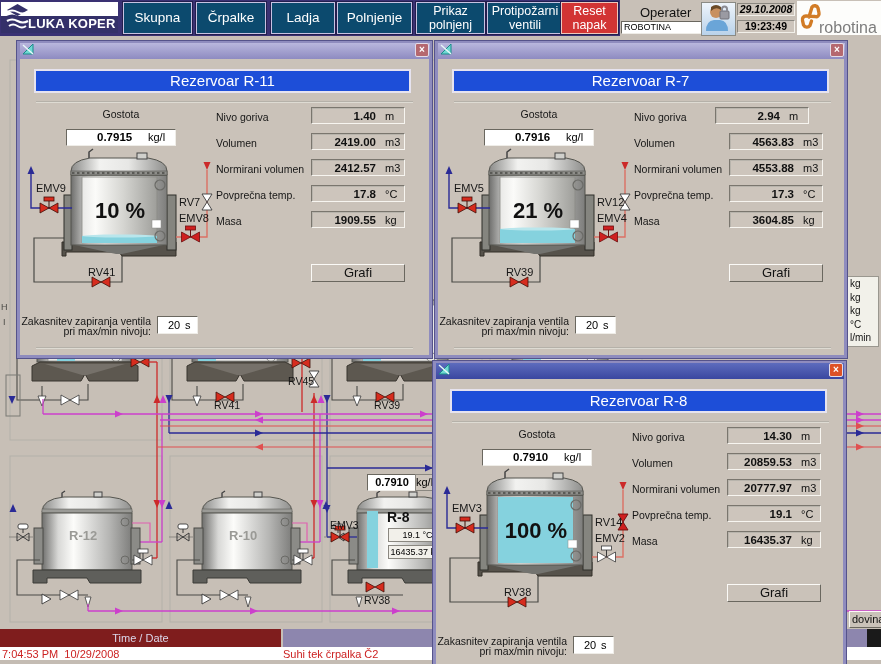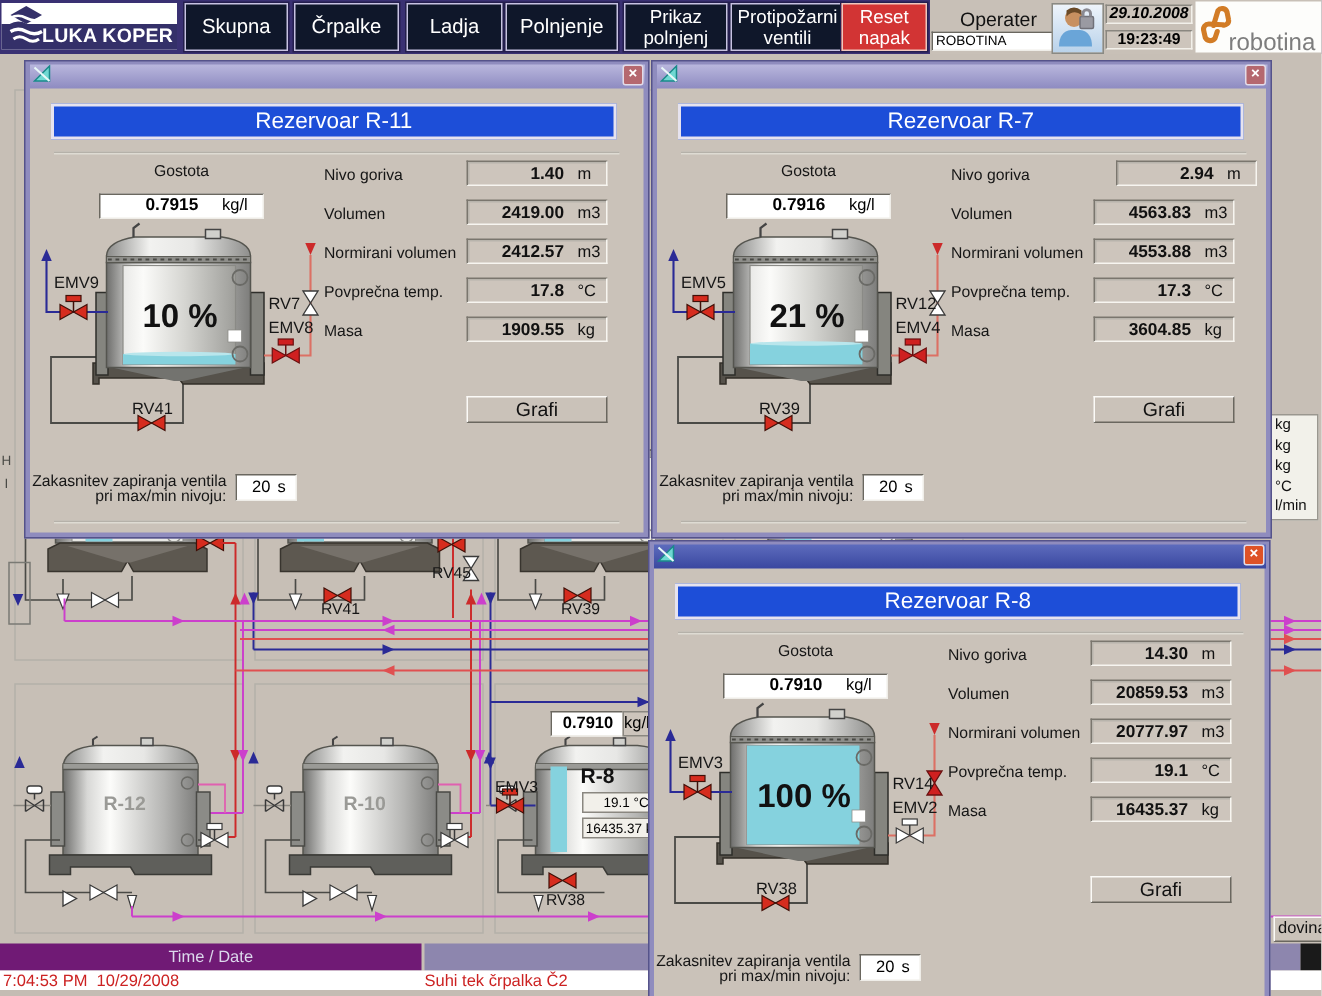--- a/index.html
+++ b/index.html
@@ -1,20 +1,20 @@
 <!DOCTYPE html>
 <html><head><meta charset="utf-8"><style>
 
 html,body{margin:0;padding:0;}
 #page{position:relative;width:881px;height:664px;overflow:hidden;
  font-family:"Liberation Sans",sans-serif;background:#c7bfb6;}
 .abs{position:absolute;}
 
 #topbar{left:0;top:0;width:881px;height:36px;background:#3a3173;}
-.tbtn{position:absolute;top:2px;height:30px;background:#0f172a;border:1px solid #c7c2e2;
+.tbtn{position:absolute;top:2px;height:30px;background:#0c4a6e;border:1px solid #c7c2e2;
  color:#fff;font-size:13.5px;display:flex;align-items:center;justify-content:center;
  text-align:center;line-height:14px;box-shadow:0 0 0 1px #241e4e;}
 .tbtn2{font-size:12.5px;}
 
 .win{position:absolute;background:#cac2b9;box-shadow:inset 0 0 0 1px #55538a, inset 0 0 0 4px #8f8cbe;}
 .tbar{position:absolute;left:4px;right:3px;top:3px;height:16px;
  background:linear-gradient(#b9b7dd,#8e8bc1);}
 .tbar.act{background:linear-gradient(#5d6cbd,#3a47a0);}
 .wicon{position:absolute;left:2px;top:0px;width:13px;height:13px;}
 .wclose{position:absolute;right:1px;top:0px;width:12px;height:12px;background:#b5686f;
@@ -240,21 +240,21 @@
     </svg>
 <div class="abs lbl" style="left:330px;top:519px;font-size:10.5px;">EMV3</div>
 <div class="abs lbl" style="left:364px;top:594px;font-size:10.5px;">RV38</div>
 <div class="abs wfld" style="left:367px;top:474px;width:48px;height:15px;font-size:11px;font-weight:bold;text-align:center;line-height:15px;">0.7910</div>
 <div class="abs" style="left:415px;top:474px;width:22px;height:15px;background:#cdc5bc;border:1px solid #8a8780;font-size:11px;line-height:15px;">kg/l</div>
 <div class="abs" style="left:387px;top:509px;font-size:14px;font-weight:bold;color:#111;">R-8</div>
 <div class="abs" style="left:388px;top:528px;width:46px;height:12px;background:#f2f0ea;border:1px solid #8a8780;font-size:9px;text-align:right;line-height:12px;">19.1 °C&nbsp;</div>
 <div class="abs" style="left:388px;top:545px;width:46px;height:12px;background:#f2f0ea;border:1px solid #8a8780;font-size:9px;text-align:right;line-height:12px;">16435.37 k</div>
 <div class="abs" style="left:846px;top:276px;width:28px;height:69px;background:#f2f1ea;border:1px solid #9a978f;font-size:10px;color:#111;line-height:13.5px;padding-left:3px;">kg<br>kg<br>kg<br>°C<br>l/min</div>
 <div class="abs btn3d" style="left:849px;top:611px;width:32px;height:15px;font-size:11px;line-height:15px;text-align:left;padding-left:2px;">dovina</div>
-<div class="abs" style="left:0;top:629px;width:281px;height:18px;background:#701a75;color:#dcd9ec;font-size:11px;text-align:center;line-height:18px;">Time / Date</div>
+<div class="abs" style="left:0;top:629px;width:281px;height:18px;background:#7f1d1d;color:#dcd9ec;font-size:11px;text-align:center;line-height:18px;">Time / Date</div>
 <div class="abs" style="left:283px;top:629px;width:584px;height:18px;background:#8d86ae;"></div>
 <div class="abs" style="left:867px;top:629px;width:14px;height:18px;background:#1a1a1a;"></div>
 <div class="abs" style="left:0;top:647px;width:881px;height:13px;background:#fff;"></div>
 <div class="abs" style="left:2px;top:648px;font-size:11px;color:#cc2222;">7:04:53 PM&nbsp;&nbsp;10/29/2008</div>
 <div class="abs" style="left:283px;top:648px;font-size:11px;color:#cc2222;">Suhi tek črpalka Č2</div>
 <div class="abs" style="left:0;top:660px;width:881px;height:4px;background:#c4bcb3;"></div>
 <div class="abs" id="topbar"></div>
 <div class="abs" style="left:1px;top:2px;width:117px;height:31px;background:#fff;"></div>
 <div class="abs" style="left:1px;top:16px;width:117px;height:17px;background:#343069;"></div>
 <div class="abs" style="left:28px;top:15px;width:90px;height:17px;color:#fff;font-size:13px;font-weight:bold;letter-spacing:0.2px;line-height:17px;">LUKA KOPER</div>
@@ -407,21 +407,21 @@
 </div>
 <div class="banner" style="left:18px;top:29px;width:373px;height:20px;line-height:20px;">Rezervoar R-7</div>
 <div class="sep" style="left:20px;top:61px;width:377px;"></div>
 <div class="sep" style="left:20px;top:307px;width:377px;"></div>
 <div class="lbl" style="left:50px;top:68px;width:110px;text-align:center;">Gostota</div>
 <div class="wfld" style="left:50px;top:89px;width:108px;height:15px;font-size:11.5px;font-weight:bold;">
         <span style="position:absolute;left:30px;top:1px;">0.7916</span>
         <span style="position:absolute;left:81px;top:1px;font-weight:normal;font-size:11px;">kg/l</span>
       </div>
 <div class="lbl" style="left:200px;top:71px;">Nivo goriva</div>
-<div class="fld" style="left:310px;top:67px;">
+<div class="fld" style="left:281px;top:67px;">
         <span class="v">2.94</span>
         <span class="u">m</span>
       </div>
 <div class="lbl" style="left:200px;top:97px;">Volumen</div>
 <div class="fld" style="left:295px;top:93px;">
         <span class="v">4563.83</span>
         <span class="u">m3</span>
       </div>
 <div class="lbl" style="left:200px;top:123px;">Normirani volumen</div>
 <div class="fld" style="left:295px;top:119px;">

